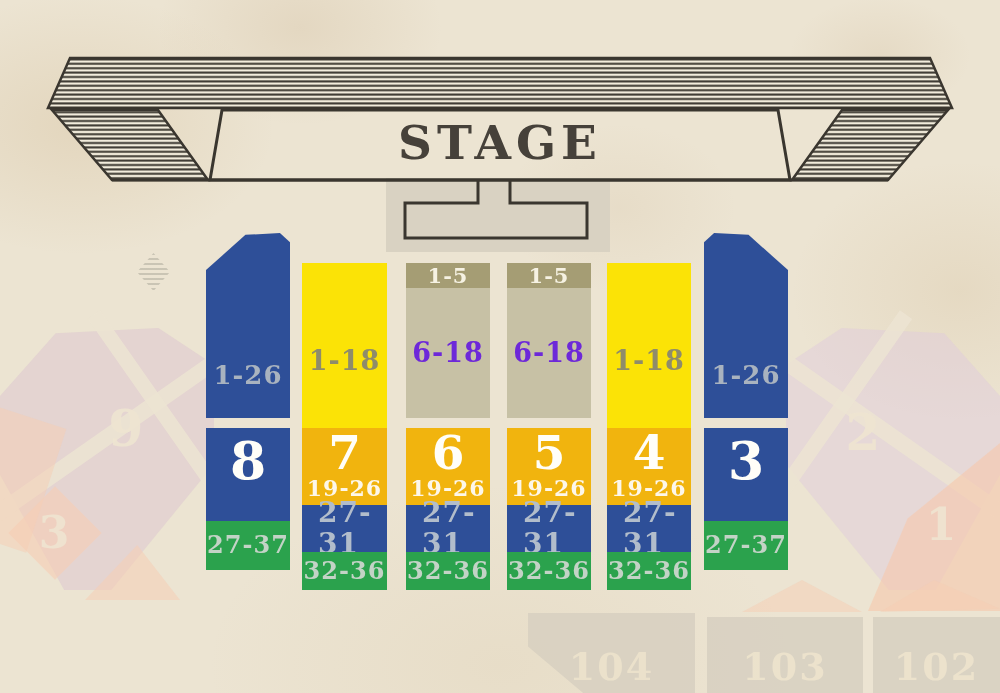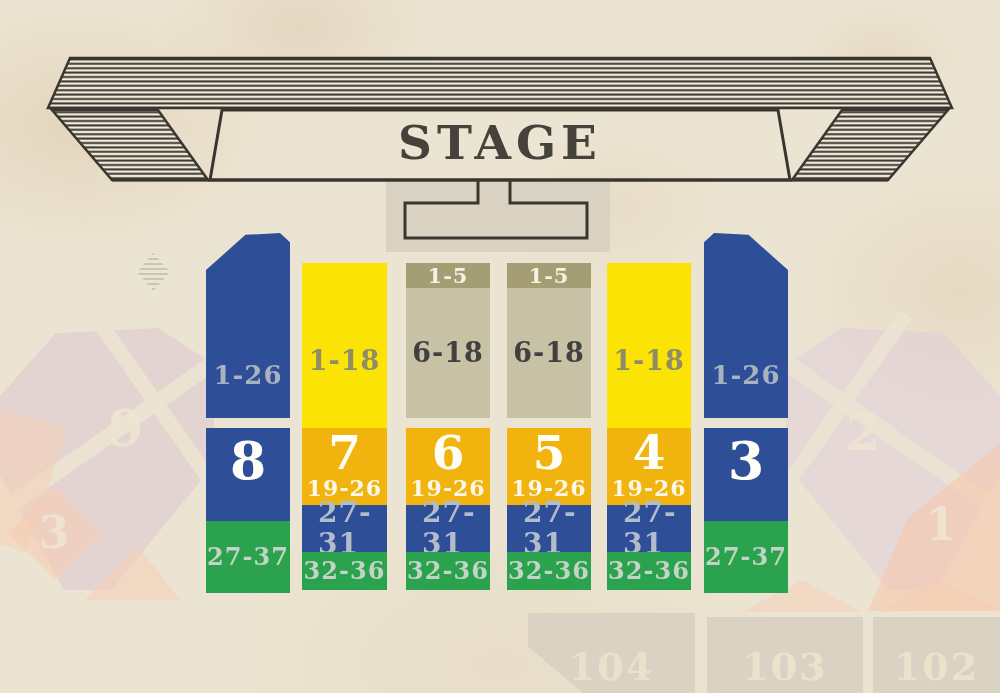--- a/index.html
+++ b/index.html
@@ -60,27 +60,27 @@
   .clip-left{clip-path:polygon(0 100%,0 20%,47% 1%,88% 0,100% 5%,100% 100%);}
   .clip-right{clip-path:polygon(0 5%,12% 0,53% 1%,100% 20%,100% 100%,0 100%);}
   .top-inner{top:263px;height:196px;}
   .top-khaki{top:263px;height:155px;justify-content:flex-start;padding:0;}
   .khaki-header{height:25px;width:100%;background:#a59d74;display:flex;align-items:center;justify-content:center;}
   .khaki-body{flex:1;display:flex;align-items:center;justify-content:center;}
   .num-inner{top:428px;height:77px;justify-content:flex-start;padding-top:1px;}
   .num-outer{top:428px;height:93px;justify-content:flex-start;padding-top:7px;}
   .blue2{top:505px;height:47px;}
   .green2{top:552px;height:38px;}
-  .green-outer{top:521px;height:72px;}
+  .green-outer{top:521px;height:49px;}
   .blue{background:#2e4f98;} .yellow{background:#fbe306;} .khaki{background:#c7c1a5;}
   .amber{background:#f1b40e;} .green{background:#2ba24d;}
   .lbl{line-height:1.1;letter-spacing:1px;}
   .lbl-onblue{color:#a9b3bf;font-size:26px;}
   .lbl-onyellow{color:#8f8c6a;font-size:27px;}
-  .lbl-onkhaki{color:#404040;font-size:27px;}
+  .lbl-onkhaki{color:#6d28d9;font-size:27px;}
   .lbl-header{color:#f6f2e3;font-size:21px;letter-spacing:1px;}
   .lbl-white{color:#fdf7ea;font-size:22px;}
   .lbl-onblue2{color:#b2bdcb;font-size:28px;margin-left:16px;}
   .lbl-ongreen{color:#c3d3c6;font-size:24px;}
   .bignum{font-size:52px;color:#fffef8;line-height:1;}
   .bignum-sm{font-size:47px;color:#fffef8;line-height:1;}
 </style>
 </head>
 <body>
 

